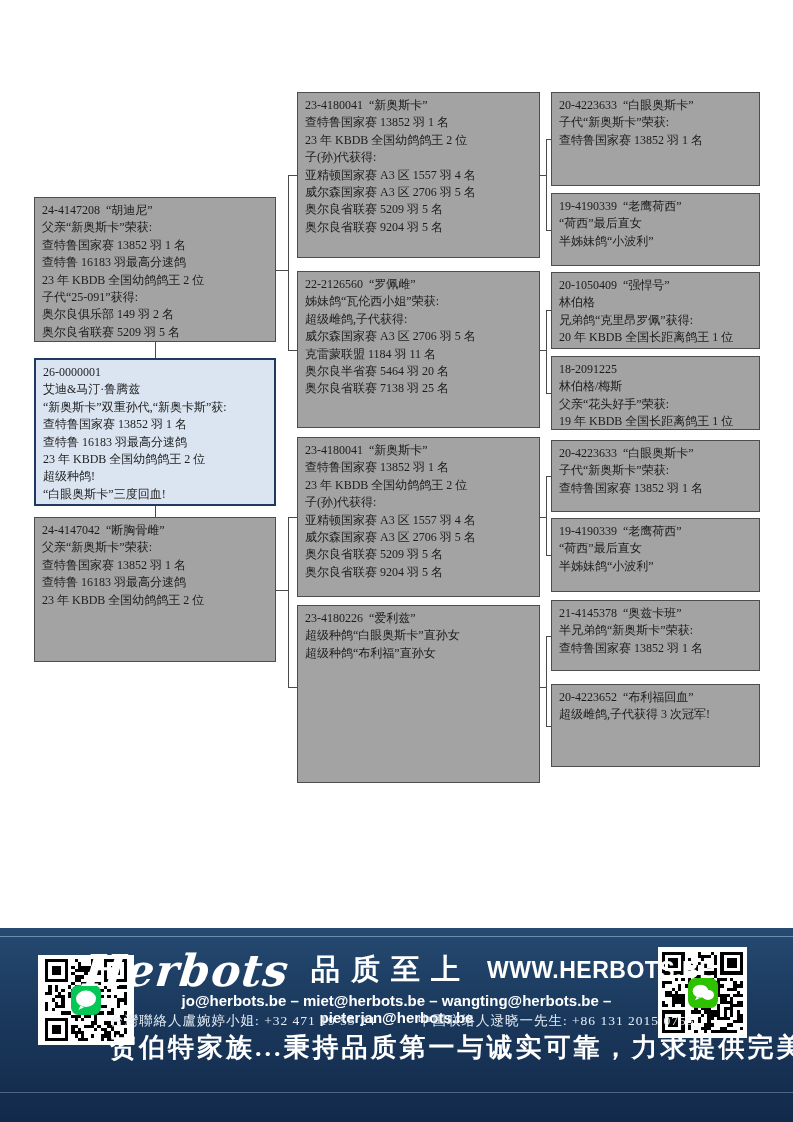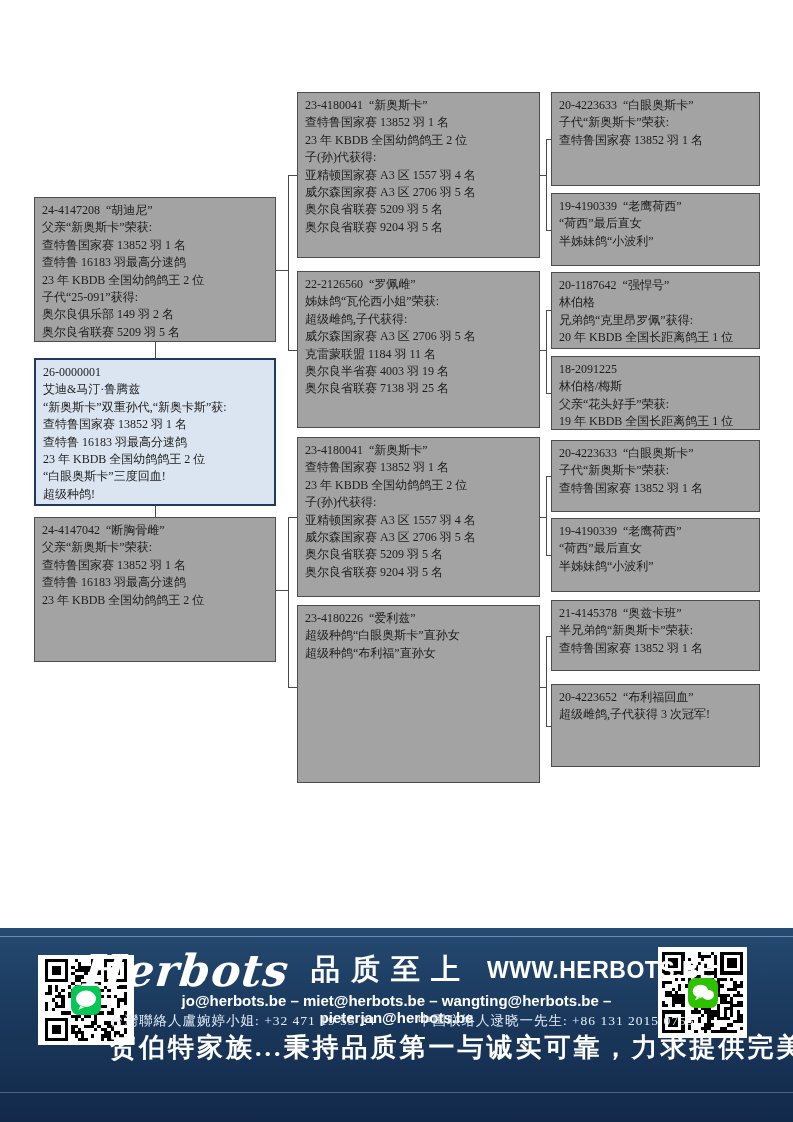--- a/index.html
+++ b/index.html
@@ -98,22 +98,22 @@
     <div class="line">奥尔良俱乐部 149 羽 2 名</div>
     <div class="line">奥尔良省联赛 5209 羽 5 名</div>
   </div>
 <div class="pbox subject" id="box-subject">
     <div class="line">26-0000001</div>
     <div class="line">艾迪&amp;马汀·鲁腾兹</div>
     <div class="line">“新奥斯卡”双重孙代,“新奥卡斯”获:</div>
     <div class="line">查特鲁国家赛 13852 羽 1 名</div>
     <div class="line">查特鲁 16183 羽最高分速鸽</div>
     <div class="line">23 年 KBDB 全国幼鸽鸽王 2 位</div>
+    <div class="line">超级种鸽!</div>
     <div class="line">“白眼奥斯卡”三度回血!</div>
-    <div class="line">超级种鸽!</div>
   </div>
 <div class="pbox" id="box-mother">
     <div class="line">24-4147042  “断胸骨雌”</div>
     <div class="line">父亲“新奥斯卡”荣获:</div>
     <div class="line">查特鲁国家赛 13852 羽 1 名</div>
     <div class="line">查特鲁 16183 羽最高分速鸽</div>
     <div class="line">23 年 KBDB 全国幼鸽鸽王 2 位</div>
   </div>
 <div class="pbox" id="box-m1">
     <div class="line">23-4180041  “新奥斯卡”</div>
@@ -124,21 +124,21 @@
     <div class="line">威尔森国家赛 A3 区 2706 羽 5 名</div>
     <div class="line">奥尔良省联赛 5209 羽 5 名</div>
     <div class="line">奥尔良省联赛 9204 羽 5 名</div>
   </div>
 <div class="pbox" id="box-m2">
     <div class="line">22-2126560  “罗佩雌”</div>
     <div class="line">姊妹鸽“瓦伦西小姐”荣获:</div>
     <div class="line">超级雌鸽,子代获得:</div>
     <div class="line">威尔森国家赛 A3 区 2706 羽 5 名</div>
     <div class="line">克雷蒙联盟 1184 羽 11 名</div>
-    <div class="line">奥尔良半省赛 4003 羽 19 名</div>
+    <div class="line">奥尔良半省赛 5464 羽 20 名</div>
     <div class="line">奥尔良省联赛 7138 羽 25 名</div>
   </div>
 <div class="pbox" id="box-m3">
     <div class="line">23-4180041  “新奥斯卡”</div>
     <div class="line">查特鲁国家赛 13852 羽 1 名</div>
     <div class="line">23 年 KBDB 全国幼鸽鸽王 2 位</div>
     <div class="line">子(孙)代获得:</div>
     <div class="line">亚精顿国家赛 A3 区 1557 羽 4 名</div>
     <div class="line">威尔森国家赛 A3 区 2706 羽 5 名</div>
     <div class="line">奥尔良省联赛 5209 羽 5 名</div>
@@ -153,21 +153,21 @@
     <div class="line">20-4223633  “白眼奥斯卡”</div>
     <div class="line">子代“新奥斯卡”荣获:</div>
     <div class="line">查特鲁国家赛 13852 羽 1 名</div>
   </div>
 <div class="pbox" id="box-r2">
     <div class="line">19-4190339  “老鹰荷西”</div>
     <div class="line">“荷西”最后直女</div>
     <div class="line">半姊妹鸽“小波利”</div>
   </div>
 <div class="pbox" id="box-r3">
-    <div class="line">20-1187642  “强悍号”</div>
+    <div class="line">20-1050409  “强悍号”</div>
     <div class="line">林伯格</div>
     <div class="line">兄弟鸽“克里昂罗佩”获得:</div>
     <div class="line">20 年 KBDB 全国长距离鸽王 1 位</div>
   </div>
 <div class="pbox" id="box-r4">
     <div class="line">18-2091225</div>
     <div class="line">林伯格/梅斯</div>
     <div class="line">父亲“花头好手”荣获:</div>
     <div class="line">19 年 KBDB 全国长距离鸽王 1 位</div>
   </div>

